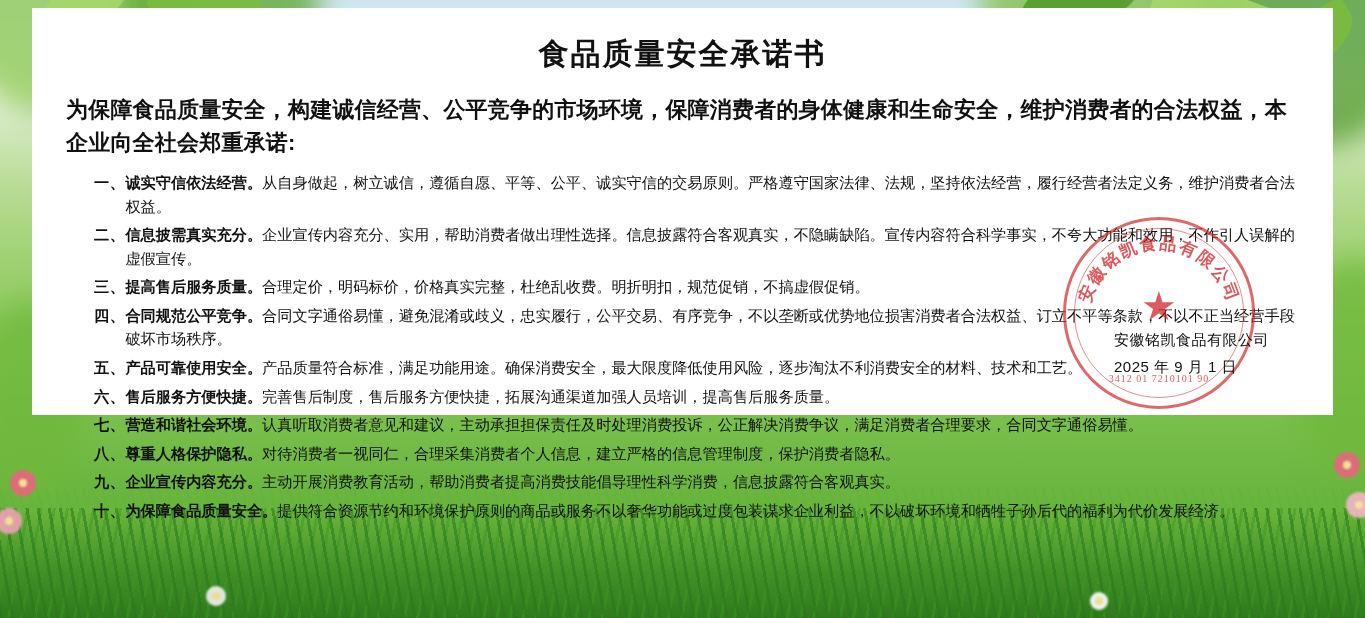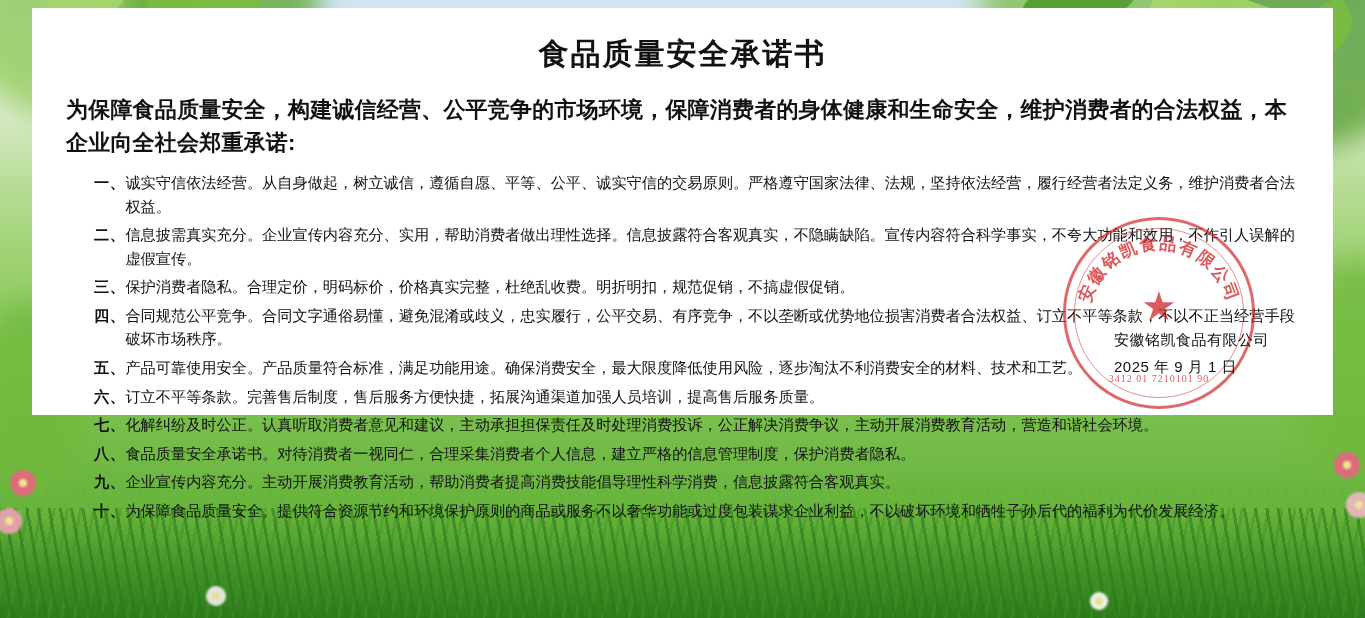--- a/index.html
+++ b/index.html
@@ -135,21 +135,21 @@
     font-weight: bold;
     white-space: nowrap;
     padding-left: 28px;
     letter-spacing: 0.5px;
   }
   .clause-body {
     flex: 1 1 auto;
     text-indent: 0;
   }
   .clause-head {
-    font-weight: normal;
+    font-weight: bold;
   }
 
   
   #seal {
     position: absolute;
     right: 78px;
     bottom: 6px;
     width: 186px;
     height: 186px;
     border: 3.5px solid rgba(205, 30, 35, .72);
@@ -251,46 +251,46 @@
         <span class="clause-body"><span class="clause-head">诚实守信依法经营。</span><span>从自身做起，树立诚信，遵循自愿、平等、公平、诚实守信的交易原则。严格遵守国家法律、法规，坚持依法经营，履行经营者法定义务，维护消费者合法权益。</span></span>
       </div>
 
       <div class="clause">
         <span class="clause-num">二、</span>
         <span class="clause-body"><span class="clause-head">信息披需真实充分。</span><span>企业宣传内容充分、实用，帮助消费者做出理性选择。信息披露符合客观真实，不隐瞒缺陷。宣传内容符合科学事实，不夸大功能和效用，不作引人误解的虚假宣传。</span></span>
       </div>
 
       <div class="clause">
         <span class="clause-num">三、</span>
-        <span class="clause-body"><span class="clause-head">保护消费者隐私。</span><span>合理定价，明码标价，价格真实完整，杜绝乱收费。明折明扣，规范促销，不搞虚假促销。</span></span>
+        <span class="clause-body"><span class="clause-head">提高售后服务质量。</span><span>合理定价，明码标价，价格真实完整，杜绝乱收费。明折明扣，规范促销，不搞虚假促销。</span></span>
       </div>
 
       <div class="clause">
         <span class="clause-num">四、</span>
         <span class="clause-body"><span class="clause-head">合同规范公平竞争。</span><span>合同文字通俗易懂，避免混淆或歧义，忠实履行，公平交易、有序竞争，不以垄断或优势地位损害消费者合法权益、订立不平等条款，不以不正当经营手段破坏市场秩序。</span></span>
       </div>
 
       <div class="clause">
         <span class="clause-num">五、</span>
         <span class="clause-body"><span class="clause-head">产品可靠使用安全。</span><span>产品质量符合标准，满足功能用途。确保消费安全，最大限度降低使用风险，逐步淘汰不利消费安全的材料、技术和工艺。</span></span>
       </div>
 
       <div class="clause">
         <span class="clause-num">六、</span>
-        <span class="clause-body"><span class="clause-head">订立不平等条款。</span><span>完善售后制度，售后服务方便快捷，拓展沟通渠道加强人员培训，提高售后服务质量。</span></span>
+        <span class="clause-body"><span class="clause-head">售后服务方便快捷。</span><span>完善售后制度，售后服务方便快捷，拓展沟通渠道加强人员培训，提高售后服务质量。</span></span>
       </div>
 
       <div class="clause">
         <span class="clause-num">七、</span>
-        <span class="clause-body"><span class="clause-head">化解纠纷及时公正。</span><span>认真听取消费者意见和建议，主动承担担保责任及时处理消费投诉，公正解决消费争议，主动开展消费教育活动，营造和谐社会环境。</span></span>
+        <span class="clause-body"><span class="clause-head">营造和谐社会环境。</span><span>认真听取消费者意见和建议，主动承担担保责任及时处理消费投诉，公正解决消费争议，满足消费者合理要求，合同文字通俗易懂。</span></span>
       </div>
 
       <div class="clause">
         <span class="clause-num">八、</span>
-        <span class="clause-body"><span class="clause-head">食品质量安全承诺书。</span><span>对待消费者一视同仁，合理采集消费者个人信息，建立严格的信息管理制度，保护消费者隐私。</span></span>
+        <span class="clause-body"><span class="clause-head">尊重人格保护隐私。</span><span>对待消费者一视同仁，合理采集消费者个人信息，建立严格的信息管理制度，保护消费者隐私。</span></span>
       </div>
 
       <div class="clause">
         <span class="clause-num">九、</span>
         <span class="clause-body"><span class="clause-head">企业宣传内容充分。</span><span>主动开展消费教育活动，帮助消费者提高消费技能倡导理性科学消费，信息披露符合客观真实。</span></span>
       </div>
 
       <div class="clause">
         <span class="clause-num">十、</span>
         <span class="clause-body"><span class="clause-head">为保障食品质量安全。</span><span>提供符合资源节约和环境保护原则的商品或服务不以奢华功能或过度包装谋求企业利益，不以破坏环境和牺牲子孙后代的福利为代价发展经济。</span></span>

